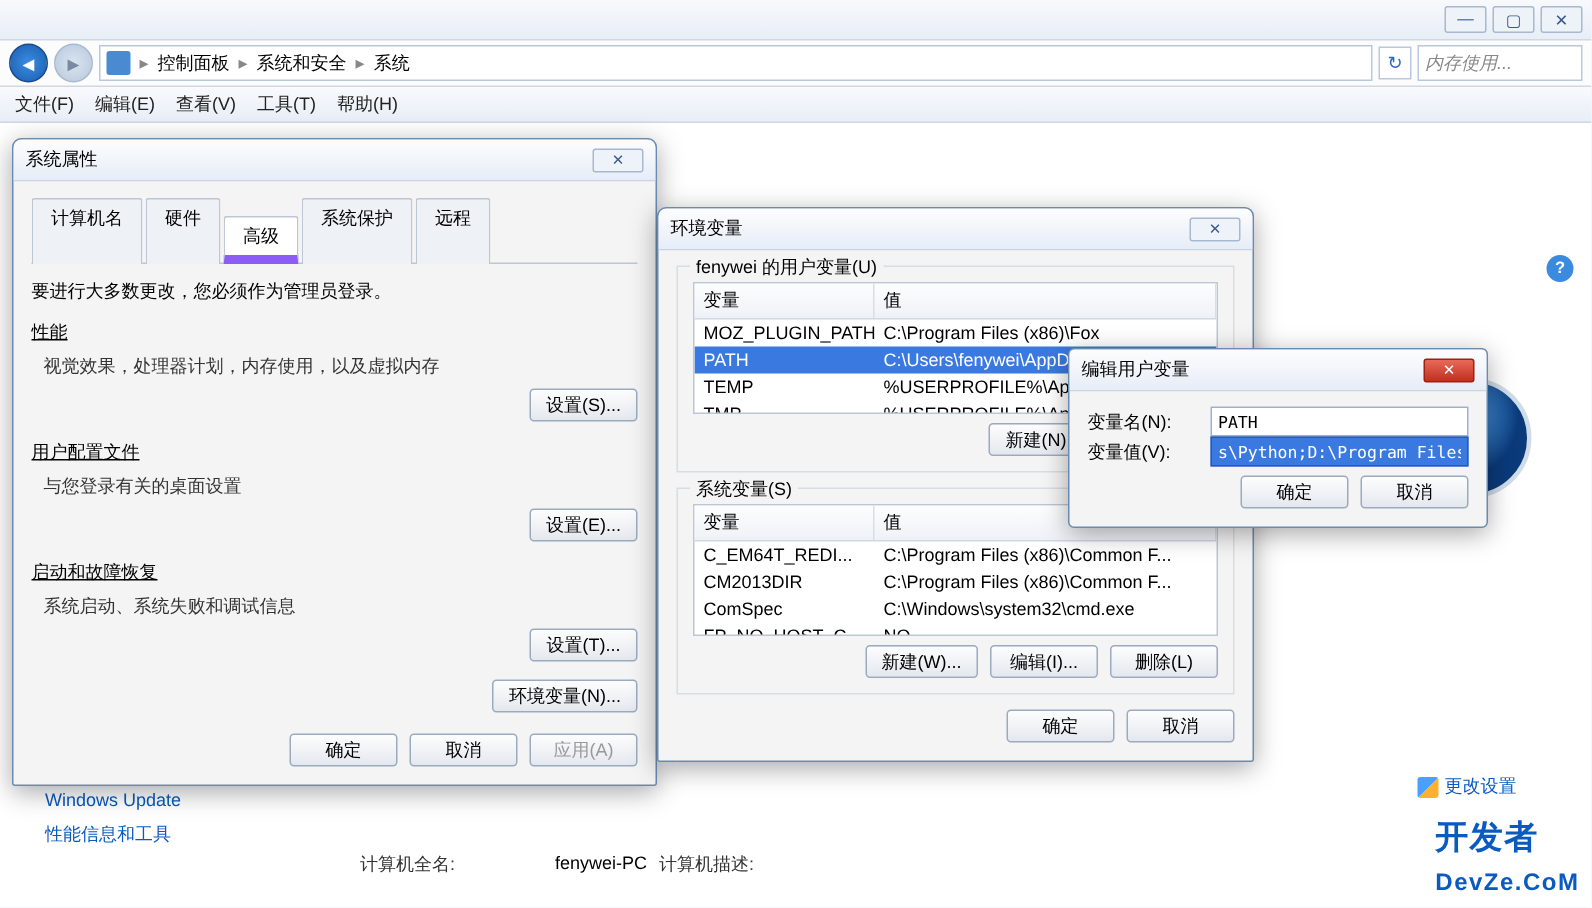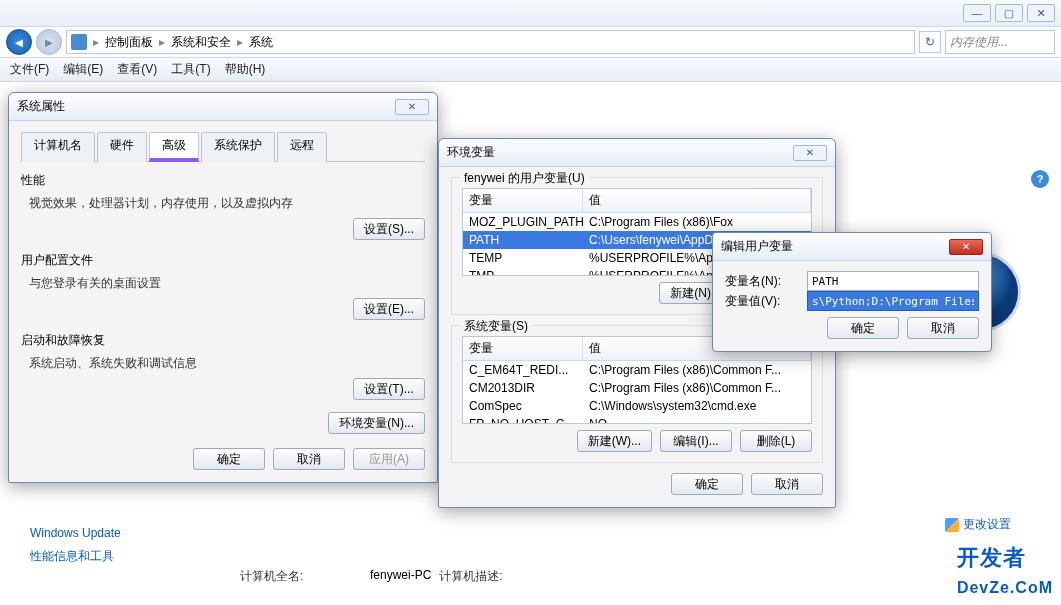--- a/index.html
+++ b/index.html
@@ -41,23 +41,23 @@
 .dlg-body { padding:10px 12px 12px;}
 .group { border:1px solid #d8dde4; padding:10px; margin-bottom:10px; position:relative;}
 .group-title { position:absolute; top:-8px; left:8px; background:#f4f4f4; padding:0 4px;}
 .btn { min-width:72px; height:22px; background:linear-gradient(#fdfdfd,#e4e8ee); border:1px solid #9aaabf; border-radius:3px; padding:0 10px; display:inline-flex; align-items:center; justify-content:center; cursor:default;}
 .btn-row { display:flex; justify-content:flex-end; gap:8px; margin-top:6px;}
 
 
 #sysprops { left:8px; top:92px; width:430px;}
 .tabstrip { display:flex; border-bottom:1px solid #bcc6d4; margin-bottom:10px;}
 .tab { padding:4px 12px; border:1px solid #bcc6d4; border-bottom:none; background:#eef2f7; margin-right:2px; border-radius:2px 2px 0 0; position:relative; top:1px;}
-.tab.active { background:#fff; border-bottom:4px solid #8b5cf6;}
+.tab.active { background:#fff; border-bottom:6px solid #8b5cf6;margin-top:12px;}
 .sp-sec { margin-bottom:12px;}
-.sp-head { margin:4px 0 4px;}
+.sp-head { margin:4px 0 4px;text-decoration:underline;}
 .sp-desc { color:#333; padding:2px 0 6px 8px;}
 .sp-btnright { display:flex; justify-content:flex-end;}
 
 
 #envdlg { left:438px; top:138px; width:398px;}
 .listbox { border:1px solid #bcc6d4; background:#fff; height:88px; overflow:hidden;}
 .list-hd { display:flex; background:linear-gradient(#fdfdfd,#eef2f7); border-bottom:1px solid #d0d8e4; font-weight:normal;}
 .list-hd div { padding:3px 6px; border-right:1px solid #d8dee8;}
 .col-var { width:120px;}
 .col-val { flex:1;}
@@ -136,20 +136,21 @@
     <div class="dlg-close">✕</div>
   </div>
   <div class="dlg-body">
     <div class="tabstrip">
       <div class="tab">计算机名</div>
       <div class="tab">硬件</div>
       <div class="tab active">高级</div>
       <div class="tab">系统保护</div>
       <div class="tab">远程</div>
     </div>
+    <div style="margin:4px 0 10px;">要进行大多数更改，您必须作为管理员登录。</div>
 
     <div class="sp-sec">
       <div class="sp-head">性能</div>
       <div class="sp-desc">视觉效果，处理器计划，内存使用，以及虚拟内存</div>
       <div class="sp-btnright">
           <div class="btn">设置(S)...</div>
         </div>
     </div>
     <div class="sp-sec">
       <div class="sp-head">用户配置文件</div>

